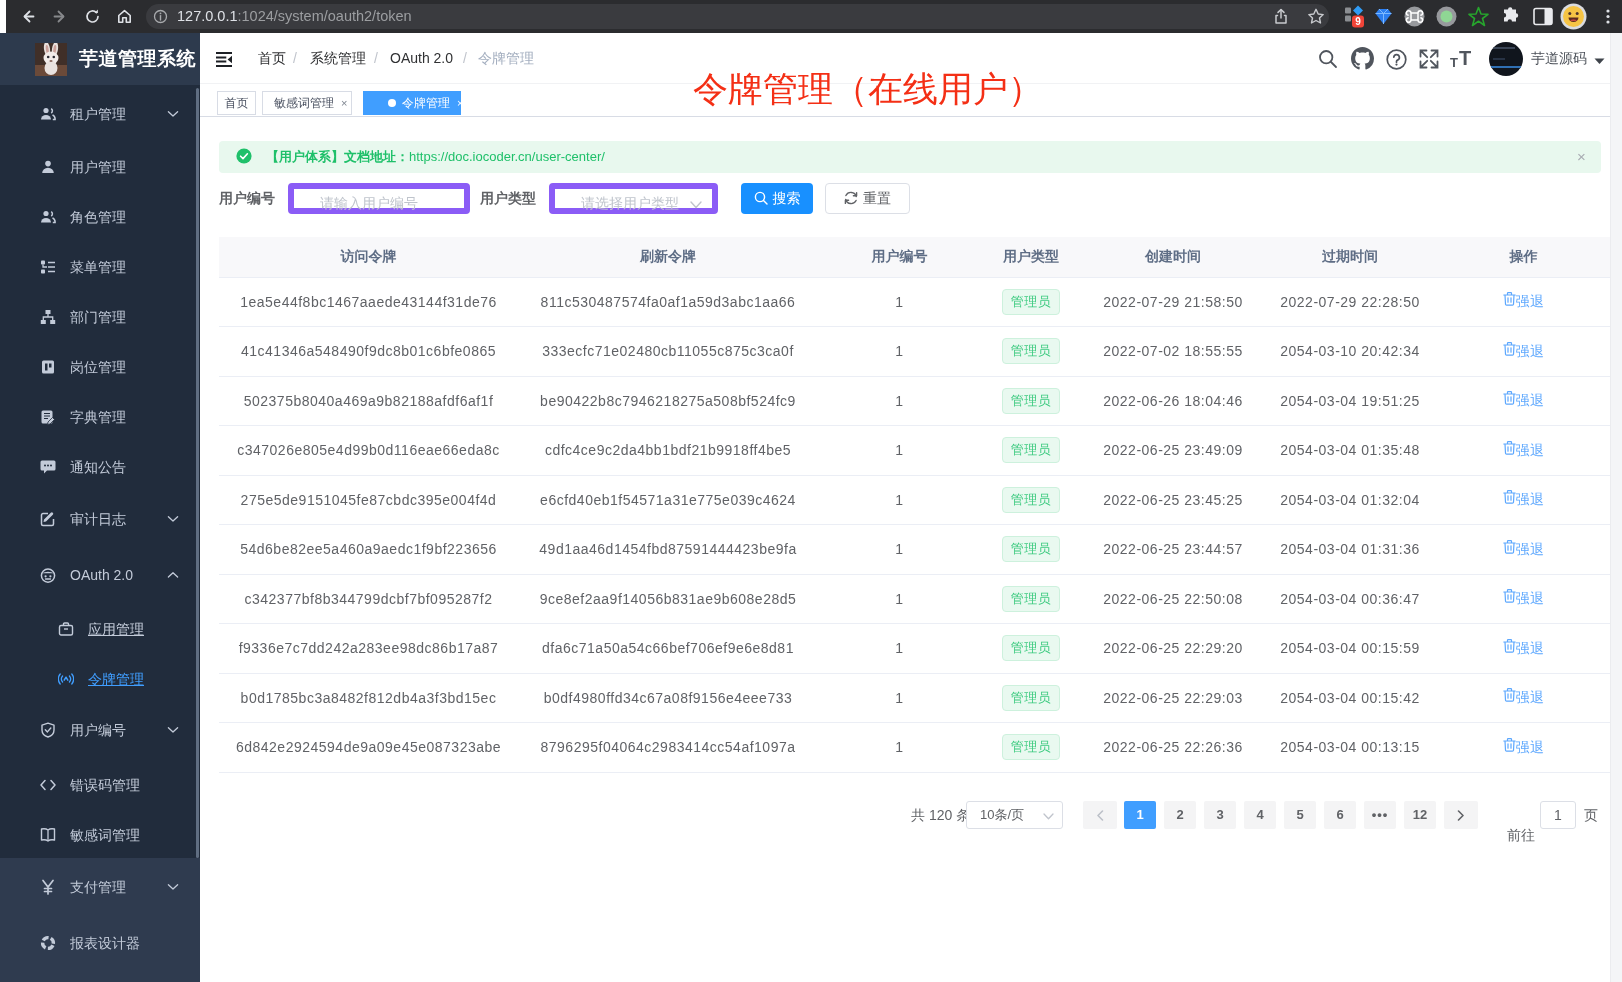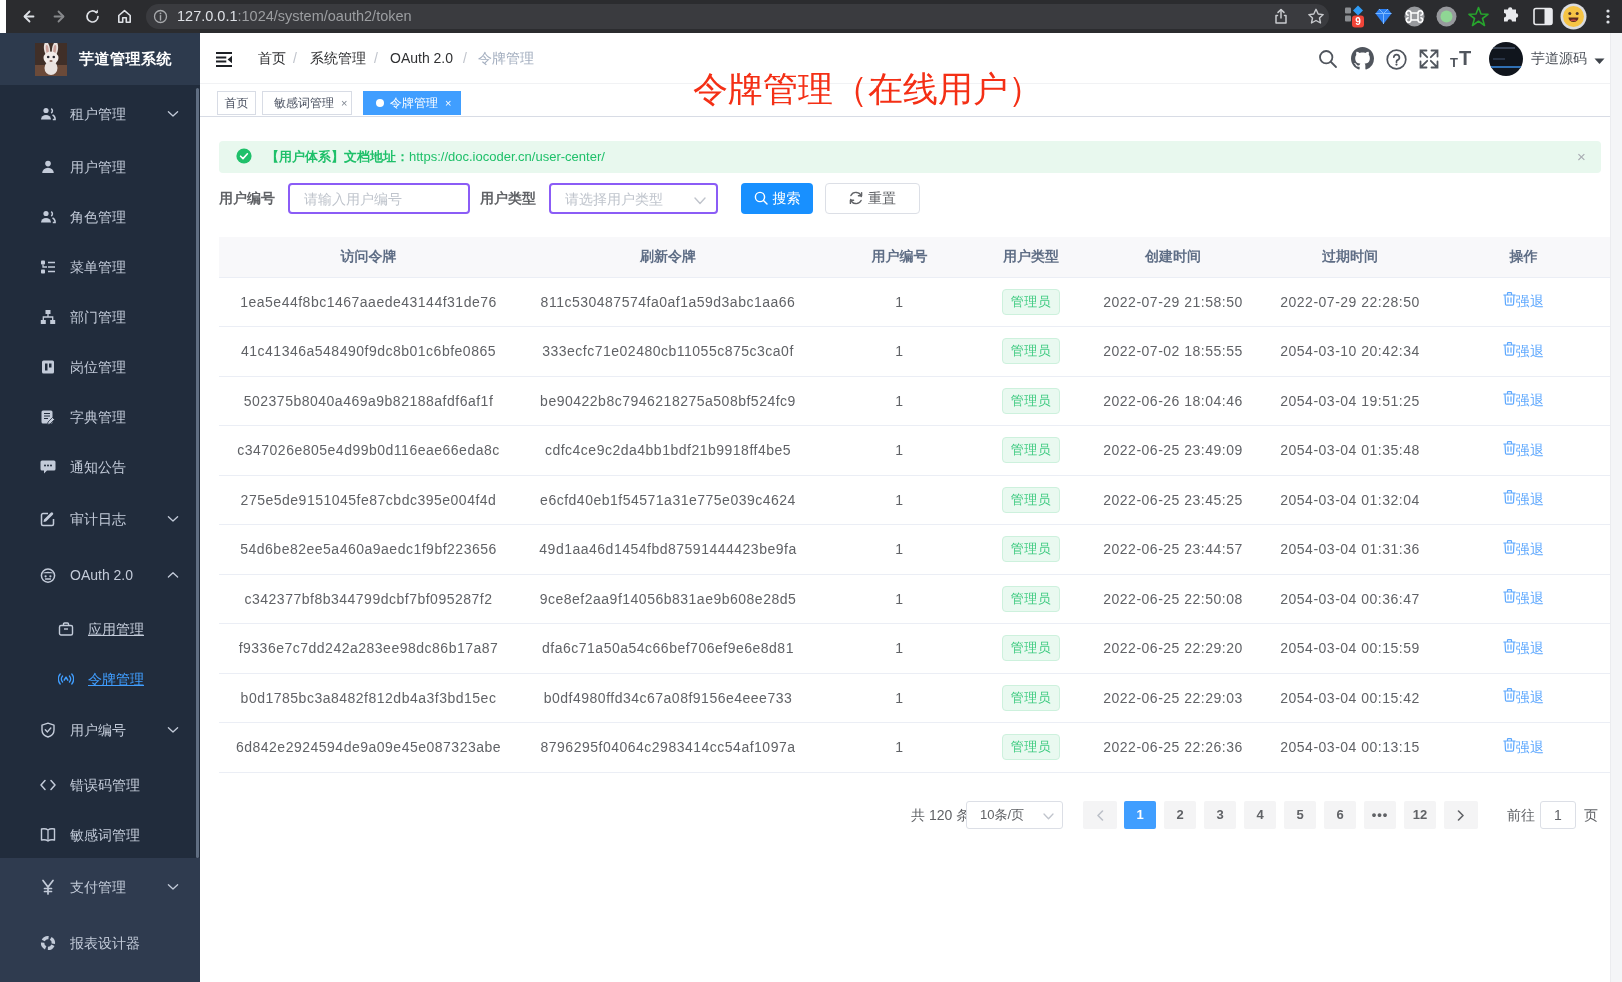--- a/index.html
+++ b/index.html
@@ -8,21 +8,21 @@
   body { font-family:"Liberation Sans", sans-serif; position:relative; background:#fff; }
   .abs { position:absolute; }
 
   
   #browser { left:6px; top:0; width:1622px; height:37px; background:#2b2c2f; }
   .bicon { position:absolute; top:0; height:33px; display:flex; align-items:center; justify-content:center; }
 
   
   #sidebar { left:0; top:33px; width:200px; height:949px; background:#212c3c; }
   #logo { position:absolute; left:0; top:0; width:200px; height:52px; background:#2d3a4d; }
-  #logo .ltxt { position:absolute; left:79px; top:0; line-height:52px; color:#fff; font-size:15px; font-weight:bold; letter-spacing:.5px; }
+  #logo .ltxt { position:absolute; left:79px; top:0; line-height:52px; color:#fff; font-size:19px; font-weight:bold; letter-spacing:.5px; }
   #menu-bottom { position:absolute; left:0; top:825px; width:200px; height:124px; background:#2f3b4f; }
   .mi { position:absolute; left:0; width:200px; height:50px; color:#c3cbd9; font-size:14px; }
   .mi .mtext { position:absolute; left:70px; top:0; line-height:50px; white-space:nowrap; }
   .mi .micon { position:absolute; left:40px; top:17px; width:16px; height:16px; }
   .mi.sub .mtext { left:88px;text-decoration:underline; }
   .mi.sub .micon { left:58px; }
   .mi .chev { position:absolute; left:167px; top:21px; width:12px; height:8px; }
   .mi.active { color:#409eff; }
   #sscroll { position:absolute; left:196px; top:55px; width:3px; height:770px; background:rgba(160,176,199,.5); border-radius:2px; }
 
@@ -40,21 +40,21 @@
   
   #annot { left:693px; top:66px; font-size:35px; color:#f42f15; white-space:nowrap; z-index:30; }
 
   
   #alert { left:219px; top:141px; width:1382px; height:32px; background:#e8f8ee; border-radius:4px; }
   #alert .atxt { position:absolute; left:47px; top:0; line-height:32px; font-size:13px; color:#1fc06a; white-space:nowrap; }
   #alert .aclose { position:absolute; left:1358px; top:0; line-height:32px; font-size:15px; color:#a8abb2; }
 
   
   .flabel { position:absolute; top:183px; height:31px; line-height:31px; font-size:14px; font-weight:bold; color:#606266; white-space:nowrap; }
-  .finput { position:absolute; top:183px; height:31px; border:2px solid #8b5cf6; border-radius:4px; background:#fff; font-size:14px; line-height:29px; color:#bfc4cc; padding-left:14px; }
+  .finput { position:absolute; top:183px; height:31px; border:6px solid #8b5cf6; border-radius:4px; background:#fff; font-size:14px; line-height:29px; color:#bfc4cc; padding-left:26px; }
   .btn { position:absolute; top:183px; height:31px; border-radius:4px; font-size:14px; text-align:center; }
 
   
   #table { left:219px; top:237px; width:1393px; }
   table { border-collapse:collapse; table-layout:fixed; width:1393px; }
   th { height:40px; background:#f8f8fa; color:#5e6d85; font-size:14px; font-weight:bold; text-align:center; border-bottom:1px solid #ebeef5; }
   td { height:49.5px; color:#606266; font-size:14px; letter-spacing:0.5px; text-align:center; border-bottom:1px solid #ebeef5; white-space:nowrap; overflow:hidden; }
   .gtag { display:inline-block; height:26px; line-height:24px; padding:0 8px; background:#e9f9f0; border:1px solid #cdf1dd; border-radius:4px; color:#3ecb80; font-size:13px; }
   .kick { color:#5ca7fe; font-size:14px; }
 
@@ -362,21 +362,21 @@
       <div style="position:absolute; left:4px; top:16px; width:12px; height:1.5px; background:#273244;"></div>
     </div>
   <span style="position:absolute; left:1331px; top:0; line-height:51px; font-size:14px; color:#4b5058;">芋道源码</span>
   <svg style="position:absolute; left:1394px; top:25px;" width="11" height="7" viewBox="0 0 11 7">
       <path d="M0.5 0.5 L5.5 6 L10.5 0.5 Z" fill="#3f444b"></path>
     </svg>
 </div>
 <div class="abs" id="tags">
   <div class="tag" style="left:17px; width:39px; text-align:center;">首页</div>
   <div class="tag" style="left:62px; width:90px; padding-left:11px;">敏感词管理<span style="color:#7d848f; margin-left:7px; font-size:11px;">×</span></div>
-  <div class="tag on" style="left:163px; width:98px; padding-left:12px;"><span style="display:inline-block; width:8px; height:8px; border-radius:50%; background:#fff; margin-right:6px;"></span>令牌管理<span style="margin-left:7px; font-size:11px;">×</span></div>
+  <div class="tag on" style="left:163px; width:98px; padding-left:24px;"><span style="display:inline-block; width:8px; height:8px; border-radius:50%; background:#fff; margin-right:6px;"></span>令牌管理<span style="margin-left:7px; font-size:11px;">×</span></div>
 </div>
 <div class="abs" id="annot">令牌管理（在线用户）</div>
 <div class="abs" id="alert">
   <svg style="position:absolute; left:17px; top:7px;" width="16" height="16" viewBox="0 0 16 16">
       <circle cx="8" cy="8" r="7.6" fill="#1fc06a"></circle>
       <path d="M4.6 8.2 L7 10.6 L11.4 5.8" fill="none" stroke="#fff" stroke-width="1.6" stroke-linecap="round" stroke-linejoin="round"></path>
     </svg>
   <div class="atxt"><b>【用户体系】文档地址：</b><span>https://doc.iocoder.cn/user-center/</span></div>
   <div class="aclose">×</div>
 </div>
@@ -384,21 +384,21 @@
   <span class="flabel" style="left:219px;">用户编号</span>
   <div class="finput" style="left:288px; width:182px;">请输入用户编号</div>
   <span class="flabel" style="left:480px;">用户类型</span>
   <div class="finput" style="left:549px; width:169px;">请选择用户类型<svg style="position:absolute; right:10px; top:12px;" width="12" height="8" viewBox="0 0 12 8">
         <path d="M1 1 L6 6.4 L11 1" fill="none" stroke="#c0c4cc" stroke-width="1.4" stroke-linecap="round" stroke-linejoin="round"></path>
       </svg></div>
   <div class="btn" style="left:741px; width:72px; background:#1890ff; color:#fff; line-height:31px;text-align:center;"><svg style="vertical-align:-2px; margin-right:5px;" width="14" height="14" viewBox="0 0 14 14">
         <circle cx="6" cy="6" r="4.6" fill="none" stroke="#fff" stroke-width="1.4"></circle>
         <path d="M9.5 9.5 L13 13" stroke="#fff" stroke-width="1.4" stroke-linecap="round"></path>
       </svg>搜索</div>
-  <div class="btn" style="left:825px; width:95px; background:#fff; border:1px solid #dcdfe6; color:#606266; line-height:29px;"><svg style="vertical-align:-2px; margin-right:5px;" width="14" height="14" viewBox="0 0 14 14">
+  <div class="btn" style="left:825px; width:85px; background:#fff; border:1px solid #dcdfe6; color:#606266; line-height:29px;"><svg style="vertical-align:-2px; margin-right:5px;" width="14" height="14" viewBox="0 0 14 14">
         <path d="M12.3 5.5 a5.6 5.6 0 0 0 -10.4 -1" fill="none" stroke="#606266" stroke-width="1.4" stroke-linecap="round"></path>
         <path d="M12.6 1.6 v3.2 h-3.2" fill="none" stroke="#606266" stroke-width="1.4" stroke-linecap="round" stroke-linejoin="round"></path>
         <path d="M1.7 8.5 a5.6 5.6 0 0 0 10.4 1" fill="none" stroke="#606266" stroke-width="1.4" stroke-linecap="round"></path>
         <path d="M1.4 12.4 v-3.2 h3.2" fill="none" stroke="#606266" stroke-width="1.4" stroke-linecap="round" stroke-linejoin="round"></path>
       </svg>重置</div>
 </div>
 <div class="abs" id="table">
   <table>
     <colgroup>
         <col style="width:299px">
@@ -544,17 +544,17 @@
   <div class="pbtn" style="left:1164px;">2</div>
   <div class="pbtn" style="left:1204px;">3</div>
   <div class="pbtn" style="left:1244px;">4</div>
   <div class="pbtn" style="left:1284px;">5</div>
   <div class="pbtn" style="left:1324px;">6</div>
   <div class="pbtn" style="left:1364px; letter-spacing:1px;">•••</div>
   <div class="pbtn" style="left:1404px;">12</div>
   <div class="pbtn" style="left:1444px; width:34px;"><svg style="margin-top:9px;" width="8" height="11" viewBox="0 0 8 11">
         <path d="M1.5 1 L6 5.5 L1.5 10" fill="none" stroke="#606266" stroke-width="1.6" stroke-linecap="round" stroke-linejoin="round"></path>
       </svg></div>
-  <span class="pg" style="left:1507px; line-height:28px; font-size:14px; color:#606266;">前往</span>
+  <span class="pg" style="left:1507px; line-height:28px; font-size:14px; color:#606266;margin-top:20px;">前往</span>
   <div class="pg" style="left:1540px; width:36px; border:1px solid #dcdfe6; border-radius:3px; background:#fff; font-size:14px; color:#606266; line-height:26px; text-align:center;">1</div>
   <span class="pg" style="left:1584px; line-height:28px; font-size:14px; color:#606266;">页</span>
 </div>
 <div class="abs" id="scroll"></div>
 
 </body></html>

